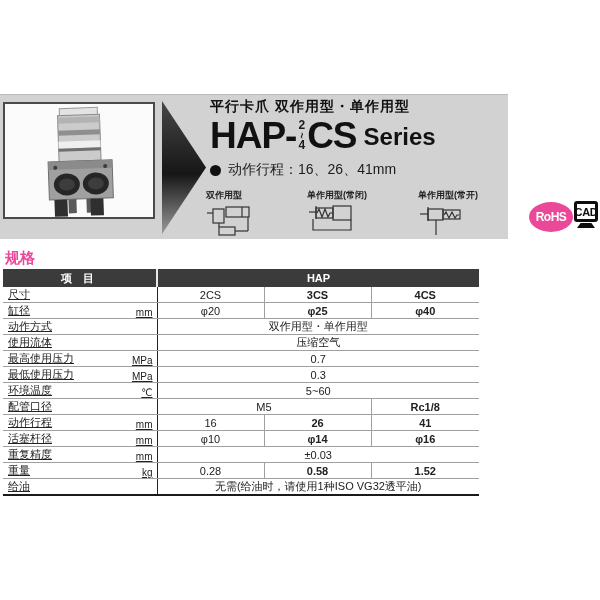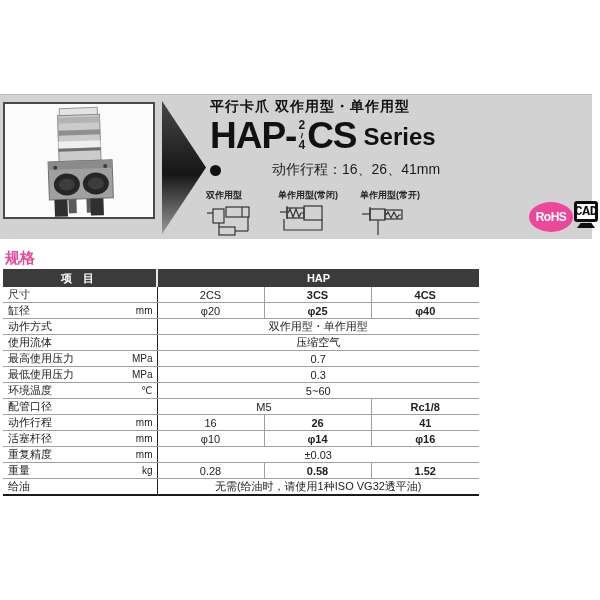--- a/index.html
+++ b/index.html
@@ -1,63 +1,63 @@
 <!DOCTYPE html>
 <html><head>
 <meta charset="utf-8">
 <style>
   html,body{margin:0;padding:0;background:#ffffff;}
   #canvas{position:relative;width:600px;height:600px;background:#ffffff;overflow:hidden;
           font-family:"Liberation Sans","DejaVu Sans",sans-serif;color:#1a1a1a;}
 
   
-  .panel{position:absolute;left:0;top:94px;width:592px;height:144px;background:#d2d2d2;border-top:1px solid #bcbcbc;}
+  .panel{position:absolute;left:0;top:94px;width:508px;height:144px;background:#d2d2d2;border-top:1px solid #bcbcbc;}
 
   .photo-box{position:absolute;left:3px;top:7px;width:148px;height:113px;background:#fbfbfb;border:2px solid #4a4a4a;}
   .arrow{position:absolute;left:162px;top:6px;width:44px;height:133px;
          background:linear-gradient(to bottom,#474747 0%,#161616 55%,#9a9a9a 100%);
          clip-path:polygon(0 0,100% 50%,0 100%);}
 
   .title-block{position:absolute;left:210px;top:3px;}
   .category{font-size:14px;font-weight:bold;color:#111;letter-spacing:1px;white-space:nowrap;}
   .series-line{display:flex;align-items:center;margin-top:1px;}
   .big{font-size:37px;font-weight:bold;line-height:1;letter-spacing:-1px;color:#111;}
   .stack{display:flex;flex-direction:column;align-items:center;margin:0 2px;line-height:1;}
   .stack span{font-size:12px;font-weight:bold;line-height:0.95;}
   .stack .tilde{transform:rotate(90deg);font-size:11px;height:9px;display:block;}
   .series-word{font-size:24px;font-weight:bold;color:#111;margin-left:7px;align-self:flex-end;padding-bottom:3px;}
   .stroke-line{display:flex;align-items:center;margin-top:7px;}
   .bullet{width:11px;height:11px;border-radius:50%;background:#101010;margin-right:7px;flex:0 0 auto;}
-  .stroke-text{font-size:14px;color:#1c1c1c;white-space:nowrap;margin-left:44px;}
-
-  .symbols{position:absolute;left:206px;top:94px;display:flex;align-items:flex-start;}
+  .stroke-text{font-size:14px;color:#1c1c1c;white-space:nowrap;}
+
+  .symbols{position:absolute;left:206px;top:94px;display:flex;align-items:flex-start;gap:29px;}
   .symbol{margin-right:22px;display:flex;flex-direction:column;align-items:flex-start;}
   .symbol-label{font-size:9px;font-weight:bold;color:#222;white-space:nowrap;margin-bottom:1px;}
   .symbol svg{display:block;}
   .symbol svg *{stroke:#333;fill:none;stroke-width:1.2;}
 
   .rohs{position:absolute;left:529px;top:107px;width:44px;height:30px;border-radius:50%;background:#ec4899;
         display:flex;align-items:center;justify-content:center;}
   .rohs span{color:#fff;font-size:12px;font-weight:bold;letter-spacing:-0.5px;}
   .cad{position:absolute;left:574px;top:106px;width:24px;}
   .cad .screen{width:18px;height:15px;border:3px solid #0d0d0d;border-radius:3px;background:#fff;
                display:flex;align-items:center;justify-content:center;}
-  .cad .screen span{font-size:13px;font-weight:bold;color:#0d0d0d;letter-spacing:-0.3px;font-family:Liberation Mono, monospace;}
+  .cad .screen span{font-size:11px;font-weight:bold;color:#0d0d0d;letter-spacing:-0.3px;}
   .cad .base{width:18px;height:5px;background:#0d0d0d;margin:1px auto 0;
              clip-path:polygon(20% 0,80% 0,100% 100%,0 100%);}
 
   
   .spec-heading{position:absolute;left:5px;top:249px;font-size:15px;font-weight:bold;color:#ec4899;}
   table.spec{position:absolute;left:3px;top:269px;width:476px;border-collapse:collapse;table-layout:fixed;
              font-size:11px;color:#222;}
   table.spec th{background:#3b3b3b;color:#fff;font-size:11px;font-weight:bold;height:18px;padding:0;}
   table.spec th.ih{border-right:2px solid #e8e8e8;letter-spacing:4px;}
   table.spec td{height:14.3px;padding:0;border-bottom:1px solid #a0a0a0;}
   td.item{border-right:1.5px solid #222;}
-  .if{display:flex;justify-content:space-between;align-items:center;padding:0 4px 0 5px;}
+  .if{display:flex;justify-content:space-between;align-items:flex-end;padding:0 4px 0 5px;text-decoration:underline;}
   .if .lbl{font-size:11px;white-space:nowrap;}
   .if .unit{font-size:10px;white-space:nowrap;}
   td.v{text-align:center;white-space:nowrap;}
   td.dl{border-left:1px solid #a0a0a0;font-weight:bold;}
   tr.last td{border-bottom:2px solid #1a1a1a;}
 </style>
 </head>
 <body>
 
 <div id="canvas">

